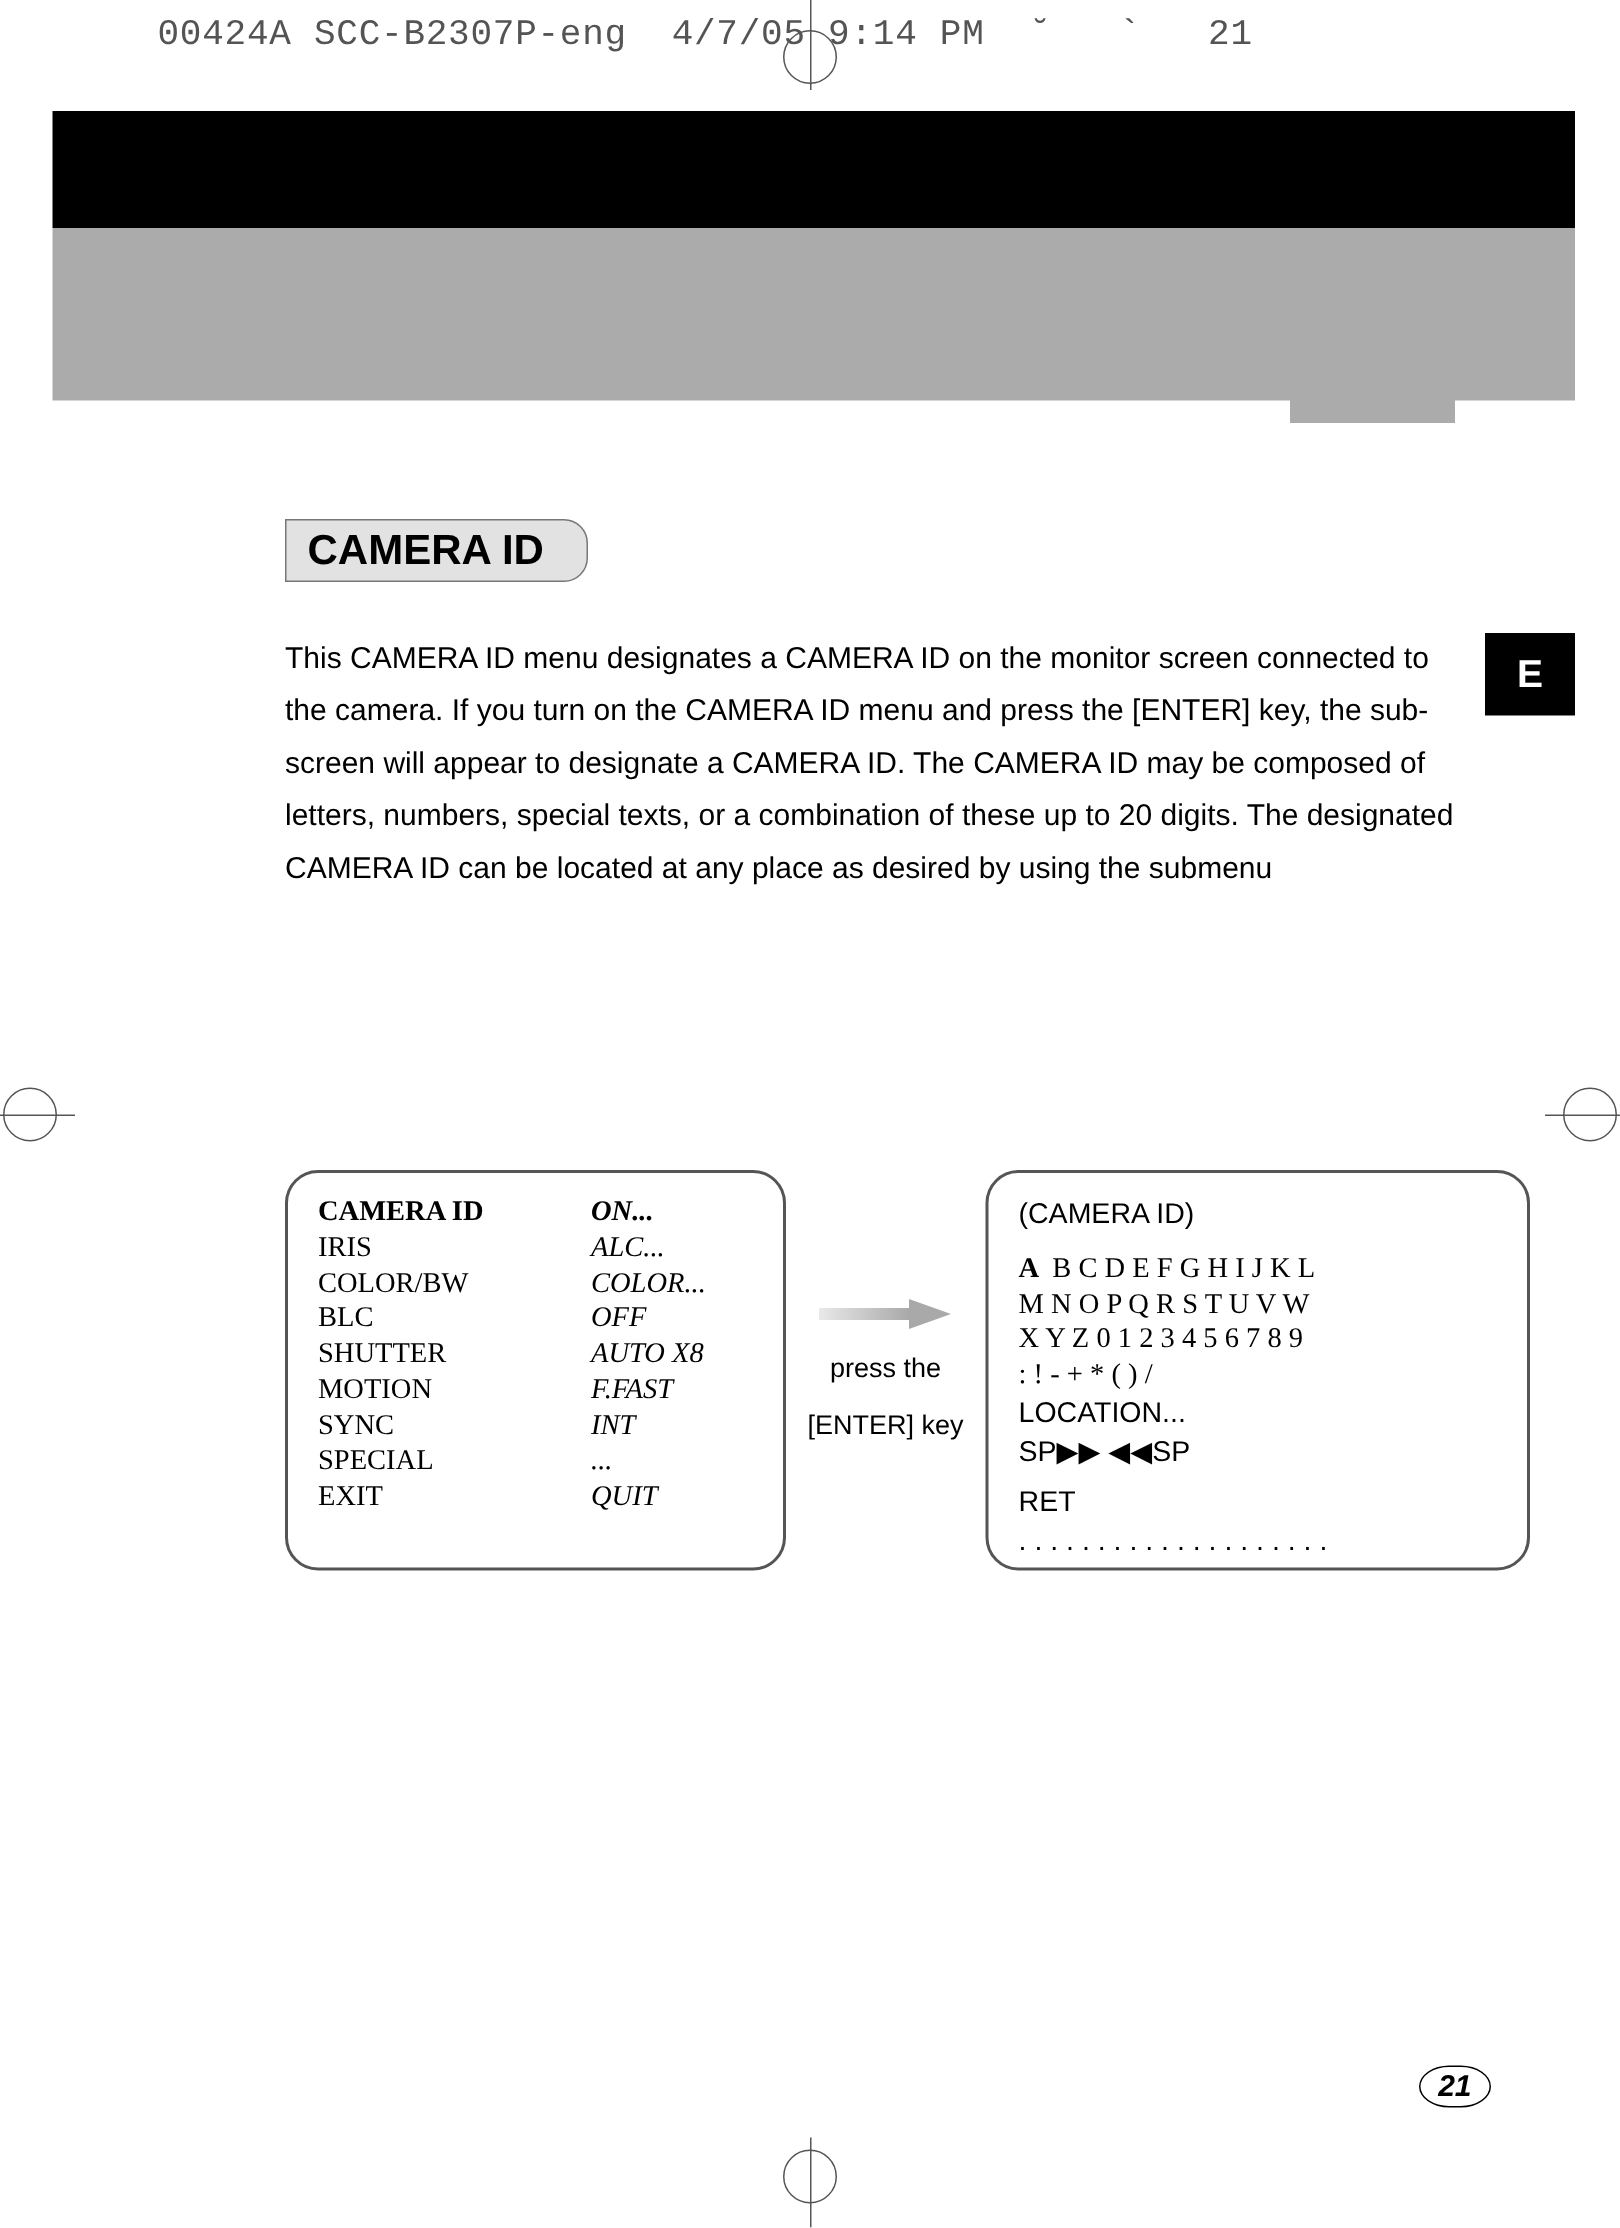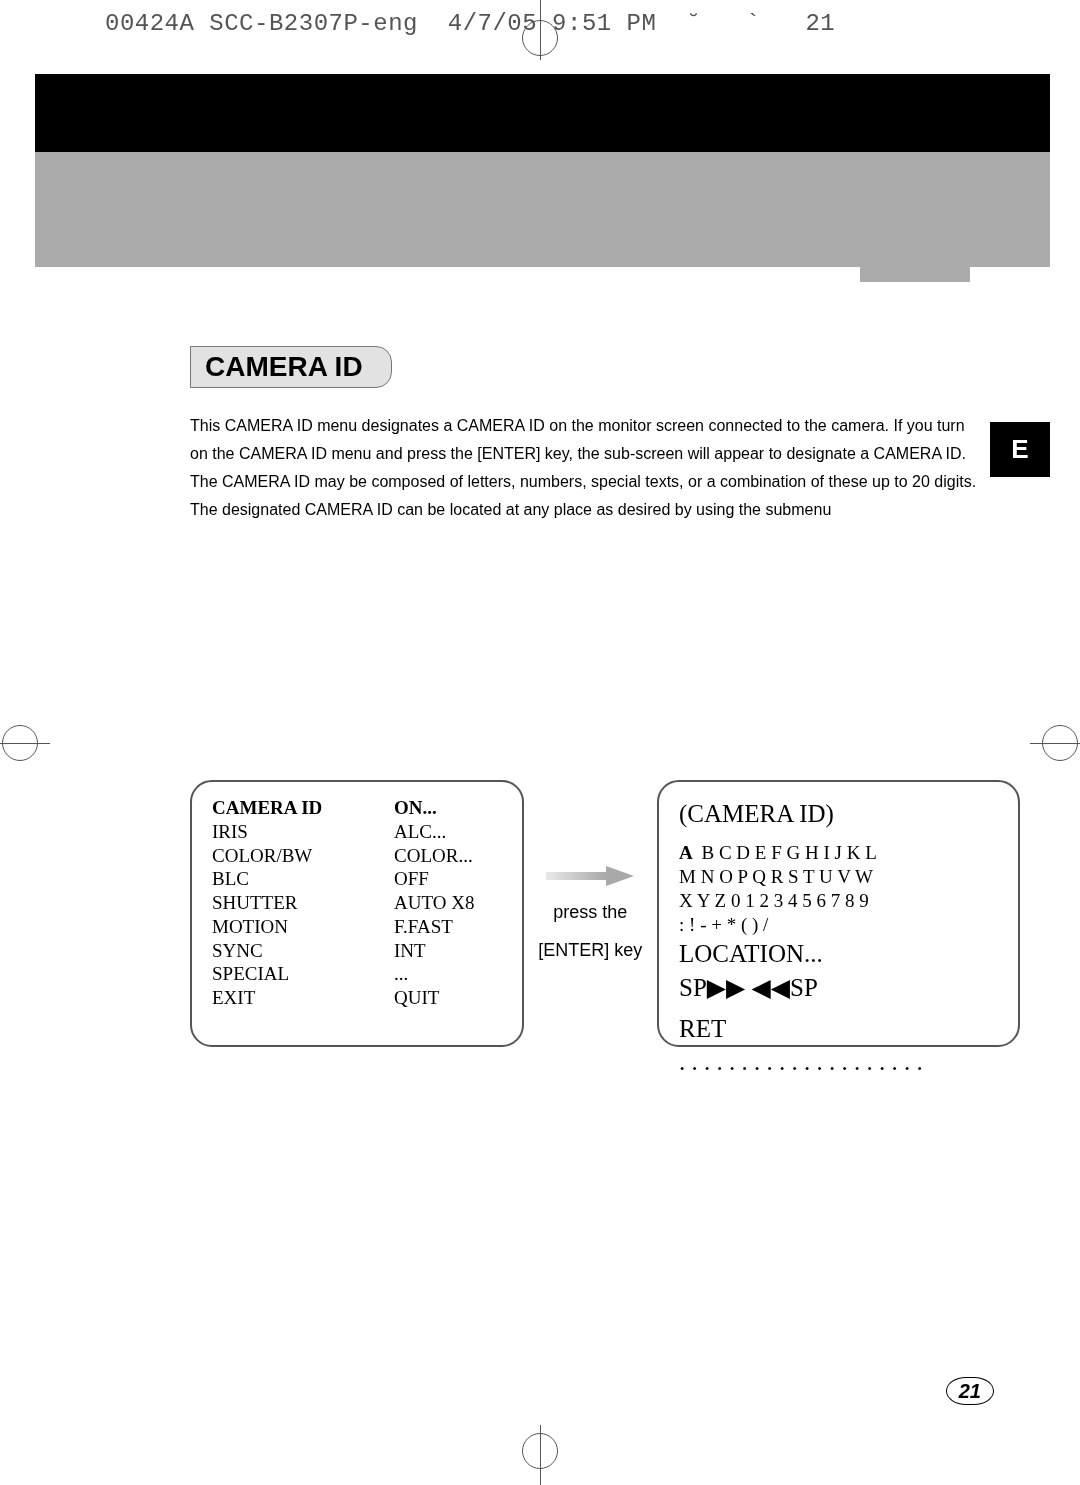--- a/index.html
+++ b/index.html
@@ -128,23 +128,24 @@
     border-bottom-left-radius: 0;
     padding: 4px 28px 4px 14px;
     margin-bottom: 24px;
   }
   .heading-pill span {
     font-size: 28px;
     font-weight: bold;
     color: #000;
   }
   .body-text {
-    font-size: 16px;
+    font-size: 20px;
     color: #000;
     line-height: 1.75;
+    margin-top: 10px;
   }
   .lang-tab {
     position: absolute;
     top: 422px;
     right: 30px;
     width: 60px;
     height: 55px;
     background: #000;
     color: #fff;
     font-size: 26px;
@@ -175,21 +176,21 @@
     width: 330px;
     height: 235px;
   }
   .menu-row {
     display: flex;
     font-size: 19px;
     color: #000;
     line-height: 1.25;
   }
   .menu-row .label { width: 182px; }
-  .menu-row .value { flex: 1; }
+  .menu-row .value { flex: 1; font-style: italic; }
   .menu-row.bold { font-weight: bold; }
   .arrow-block {
     width: 120px;
     display: flex;
     flex-direction: column;
     align-items: center;
     gap: 16px;
     margin: 0 8px;
   }
   .arrow-shape {
@@ -212,39 +213,39 @@
     line-height: 1.2;
   }
   .char-line {
     font-family: "Times New Roman", serif;
     font-size: 19px;
     letter-spacing: 4px;
     color: #000;
     line-height: 1.25;
   }
   .char-line .firstbold { font-weight: bold; letter-spacing: 4px;}
-  .sp-line { font-family: Liberation Serif, serif; font-size:25px; color:#000; line-height:1.25; margin-top:2px;}
+  .sp-line { font-family: Liberation Sans, sans-serif; font-size:19px; color:#000; line-height:1.25; margin-top:2px;}
   .page-num {
     position: absolute;
     bottom: 80px;
     right: 86px;
     border: 1.5px solid #000;
     border-radius: 50%/60%;
     padding: 0 12px;
     font-size: 20px;
     font-weight: bold;
     font-style: italic;
     height: 26px;
     line-height: 26px;
   }
 </style>
 </head>
 <body>
 
-<div class="header-meta">00424A SCC-B2307P-eng  4/7/05 9:51 PM  ˘   `   21</div>
+<div class="header-meta">00424A SCC-B2307P-eng  4/7/05 9:14 PM  ˘   `   21</div>
 
 <div class="top-regmark">
   <div class="vline"></div>
     <div class="circ"></div>
 </div>
 <div class="side-regmark left">
   <div class="hline"></div>
     <div class="circ"></div>
 </div>
 <div class="side-regmark right">

